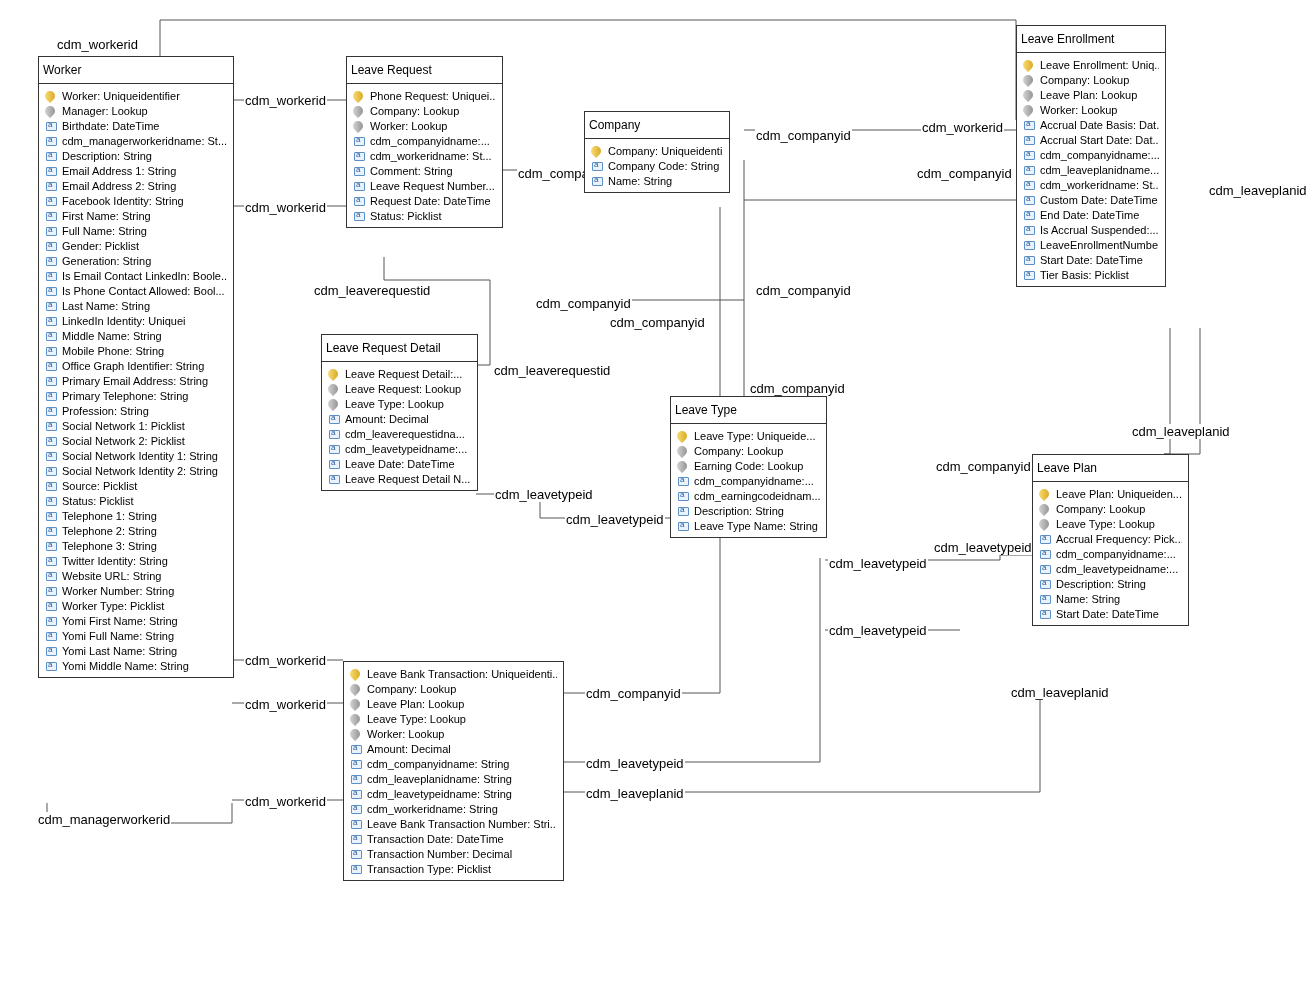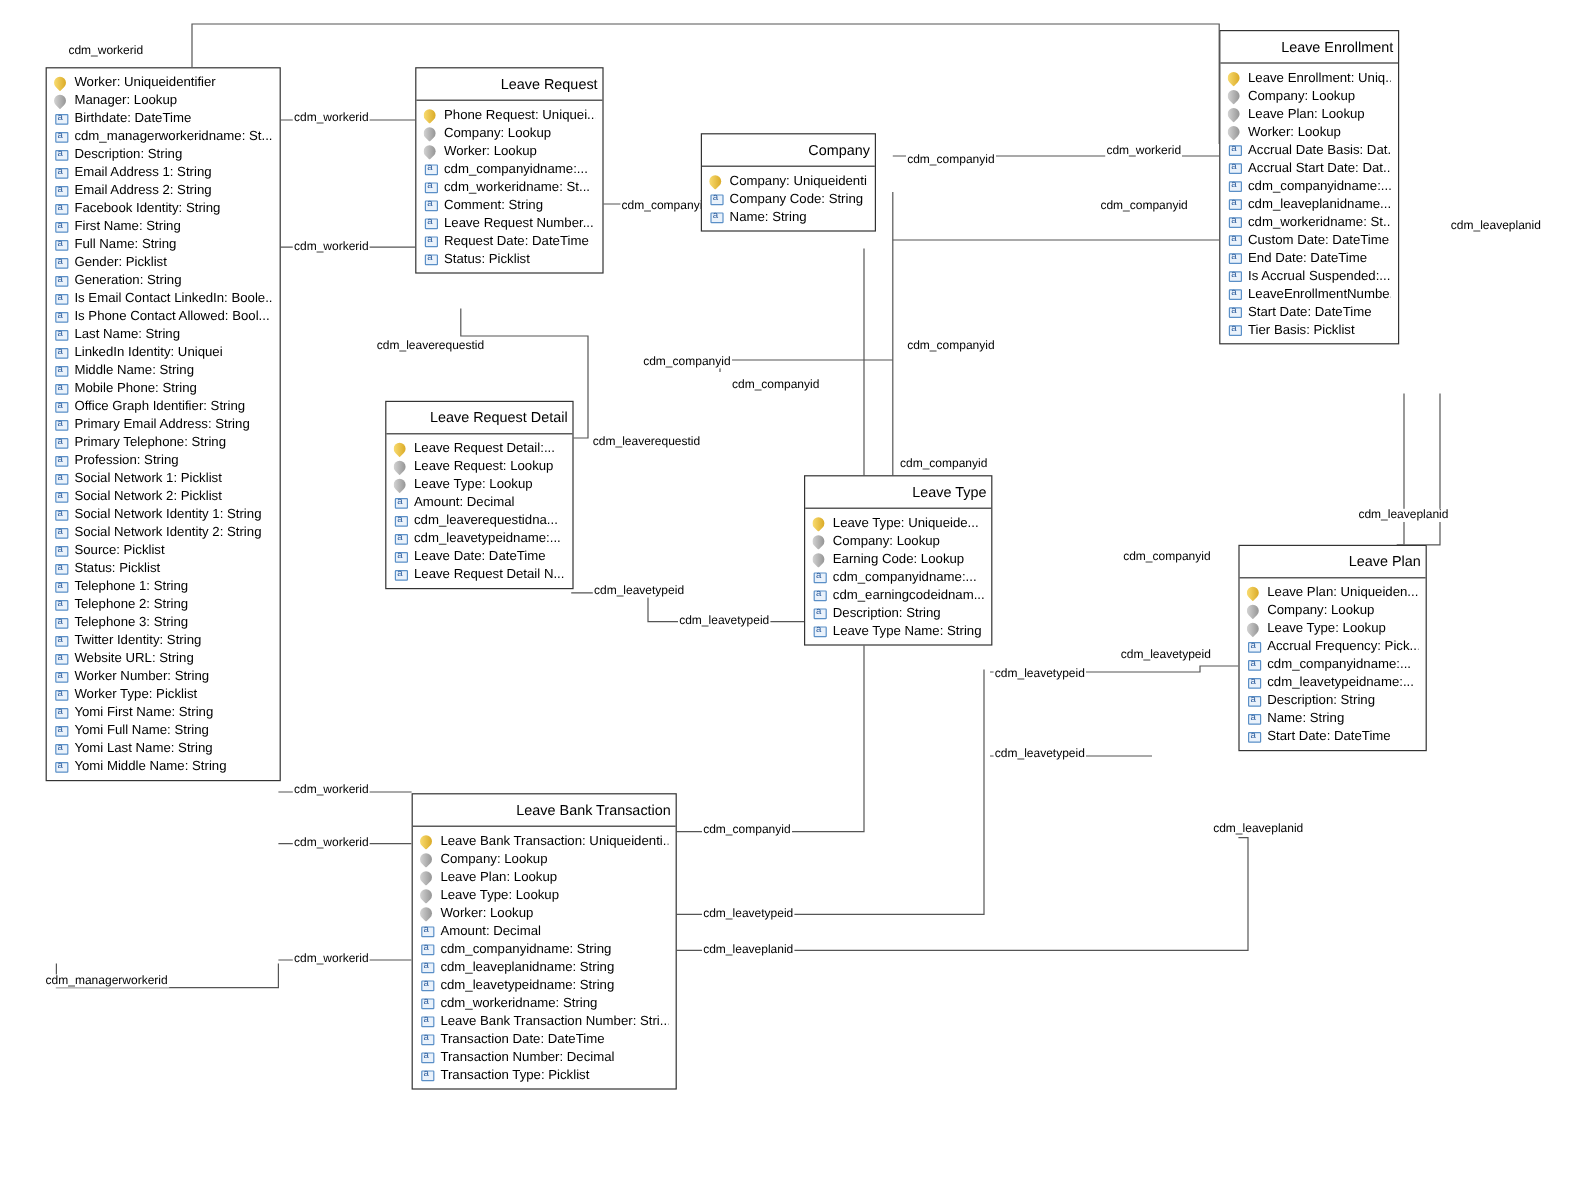--- a/index.html
+++ b/index.html
@@ -1,25 +1,25 @@
 <!DOCTYPE html>
 <html><head>
 <meta charset="utf-8">
 <style>
 body{margin:0;font-family:"Segoe UI",Tahoma,Arial,sans-serif;font-size:11px;background:#fff;color:#000;width:1315px;height:988px;position:relative}
 .entity{position:absolute;border:1px solid #333;background:#fff}
-.entity-title{text-align:right;font-weight:400;padding:6px 4px;border-bottom:1px solid #333;font-size:12px}
+.entity-title{text-align:left;font-weight:400;padding:6px 4px;border-bottom:1px solid #333;font-size:12px}
 .entity-body{padding:4px 6px}
 .attr{display:flex;align-items:center;padding:1.5px 0;white-space:nowrap;overflow:hidden;text-overflow:ellipsis}
 .icon{width:14px;height:12px;flex:0 0 14px;margin-right:3px;display:inline-block;position:relative}
 .icon-pk::before{content:"";position:absolute;left:0;top:1px;width:10px;height:10px;border-radius:50% 50% 50% 0;background:linear-gradient(135deg,#ffe680,#d4a017);transform:rotate(-45deg)}
 .icon-fk::before{content:"";position:absolute;left:0;top:1px;width:10px;height:10px;border-radius:50% 50% 50% 0;background:linear-gradient(135deg,#e0e0e0,#888);transform:rotate(-45deg)}
 .icon-fld::before{content:"";position:absolute;left:1px;top:2px;width:9px;height:7px;border:1px solid #5a8fc7;border-radius:1px;background:#eaf2fb}
 .icon-fld::after{content:"a";position:absolute;left:3px;top:0;font-size:8px;color:#2a5a9a}
-.rel-label{position:absolute;font-size:10px;color:#000;background:#fff;padding:0 1px}
+.rel-label{position:absolute;font-size:13px;color:#000;background:#fff;padding:0 1px}
 svg.connectors{position:absolute;left:0;top:0;width:1315px;height:988px;pointer-events:none}
 svg line,svg polyline{stroke:#555;stroke-width:1;fill:none}
 </style>
 </head>
 <body>
 
 <svg class="connectors">
 
   <polyline points="232,100 346,100"></polyline>
   <polyline points="232,206 346,206"></polyline>
@@ -68,20 +68,21 @@
 <span class="rel-label" style="left:828px;top:623px">cdm_leavetypeid</span>
 <span class="rel-label" style="left:933px;top:540px">cdm_leavetypeid</span>
 <span class="rel-label" style="left:1131px;top:424px">cdm_leaveplanid</span>
 <span class="rel-label" style="left:1208px;top:183px">cdm_leaveplanid</span>
 <span class="rel-label" style="left:1010px;top:685px">cdm_leaveplanid</span>
 <span class="rel-label" style="left:585px;top:686px">cdm_companyid</span>
 <span class="rel-label" style="left:585px;top:756px">cdm_leavetypeid</span>
 <span class="rel-label" style="left:585px;top:786px">cdm_leaveplanid</span>
 
 <div class="entity" style="left:38px;top:56px;width:194px">
+  <div class="entity-title">Worker</div>
   <div class="entity-body">
       <div class="attr">
         <span class="icon icon-pk"></span>
         <span>Worker: Uniqueidentifier</span>
       </div>
       <div class="attr">
         <span class="icon icon-fk"></span>
         <span>Manager: Lookup</span>
       </div>
       <div class="attr">
@@ -469,21 +470,20 @@
         <span>Name: String</span>
       </div>
       <div class="attr">
         <span class="icon icon-fld"></span>
         <span>Start Date: DateTime</span>
       </div>
     </div>
 </div>
 
 <div class="entity" style="left:343px;top:661px;width:219px">
-  <div class="entity-title">Leave Bank Transaction</div>
   <div class="entity-body">
       <div class="attr">
         <span class="icon icon-pk"></span>
         <span>Leave Bank Transaction: Uniqueidenti...</span>
       </div>
       <div class="attr">
         <span class="icon icon-fk"></span>
         <span>Company: Lookup</span>
       </div>
       <div class="attr">

